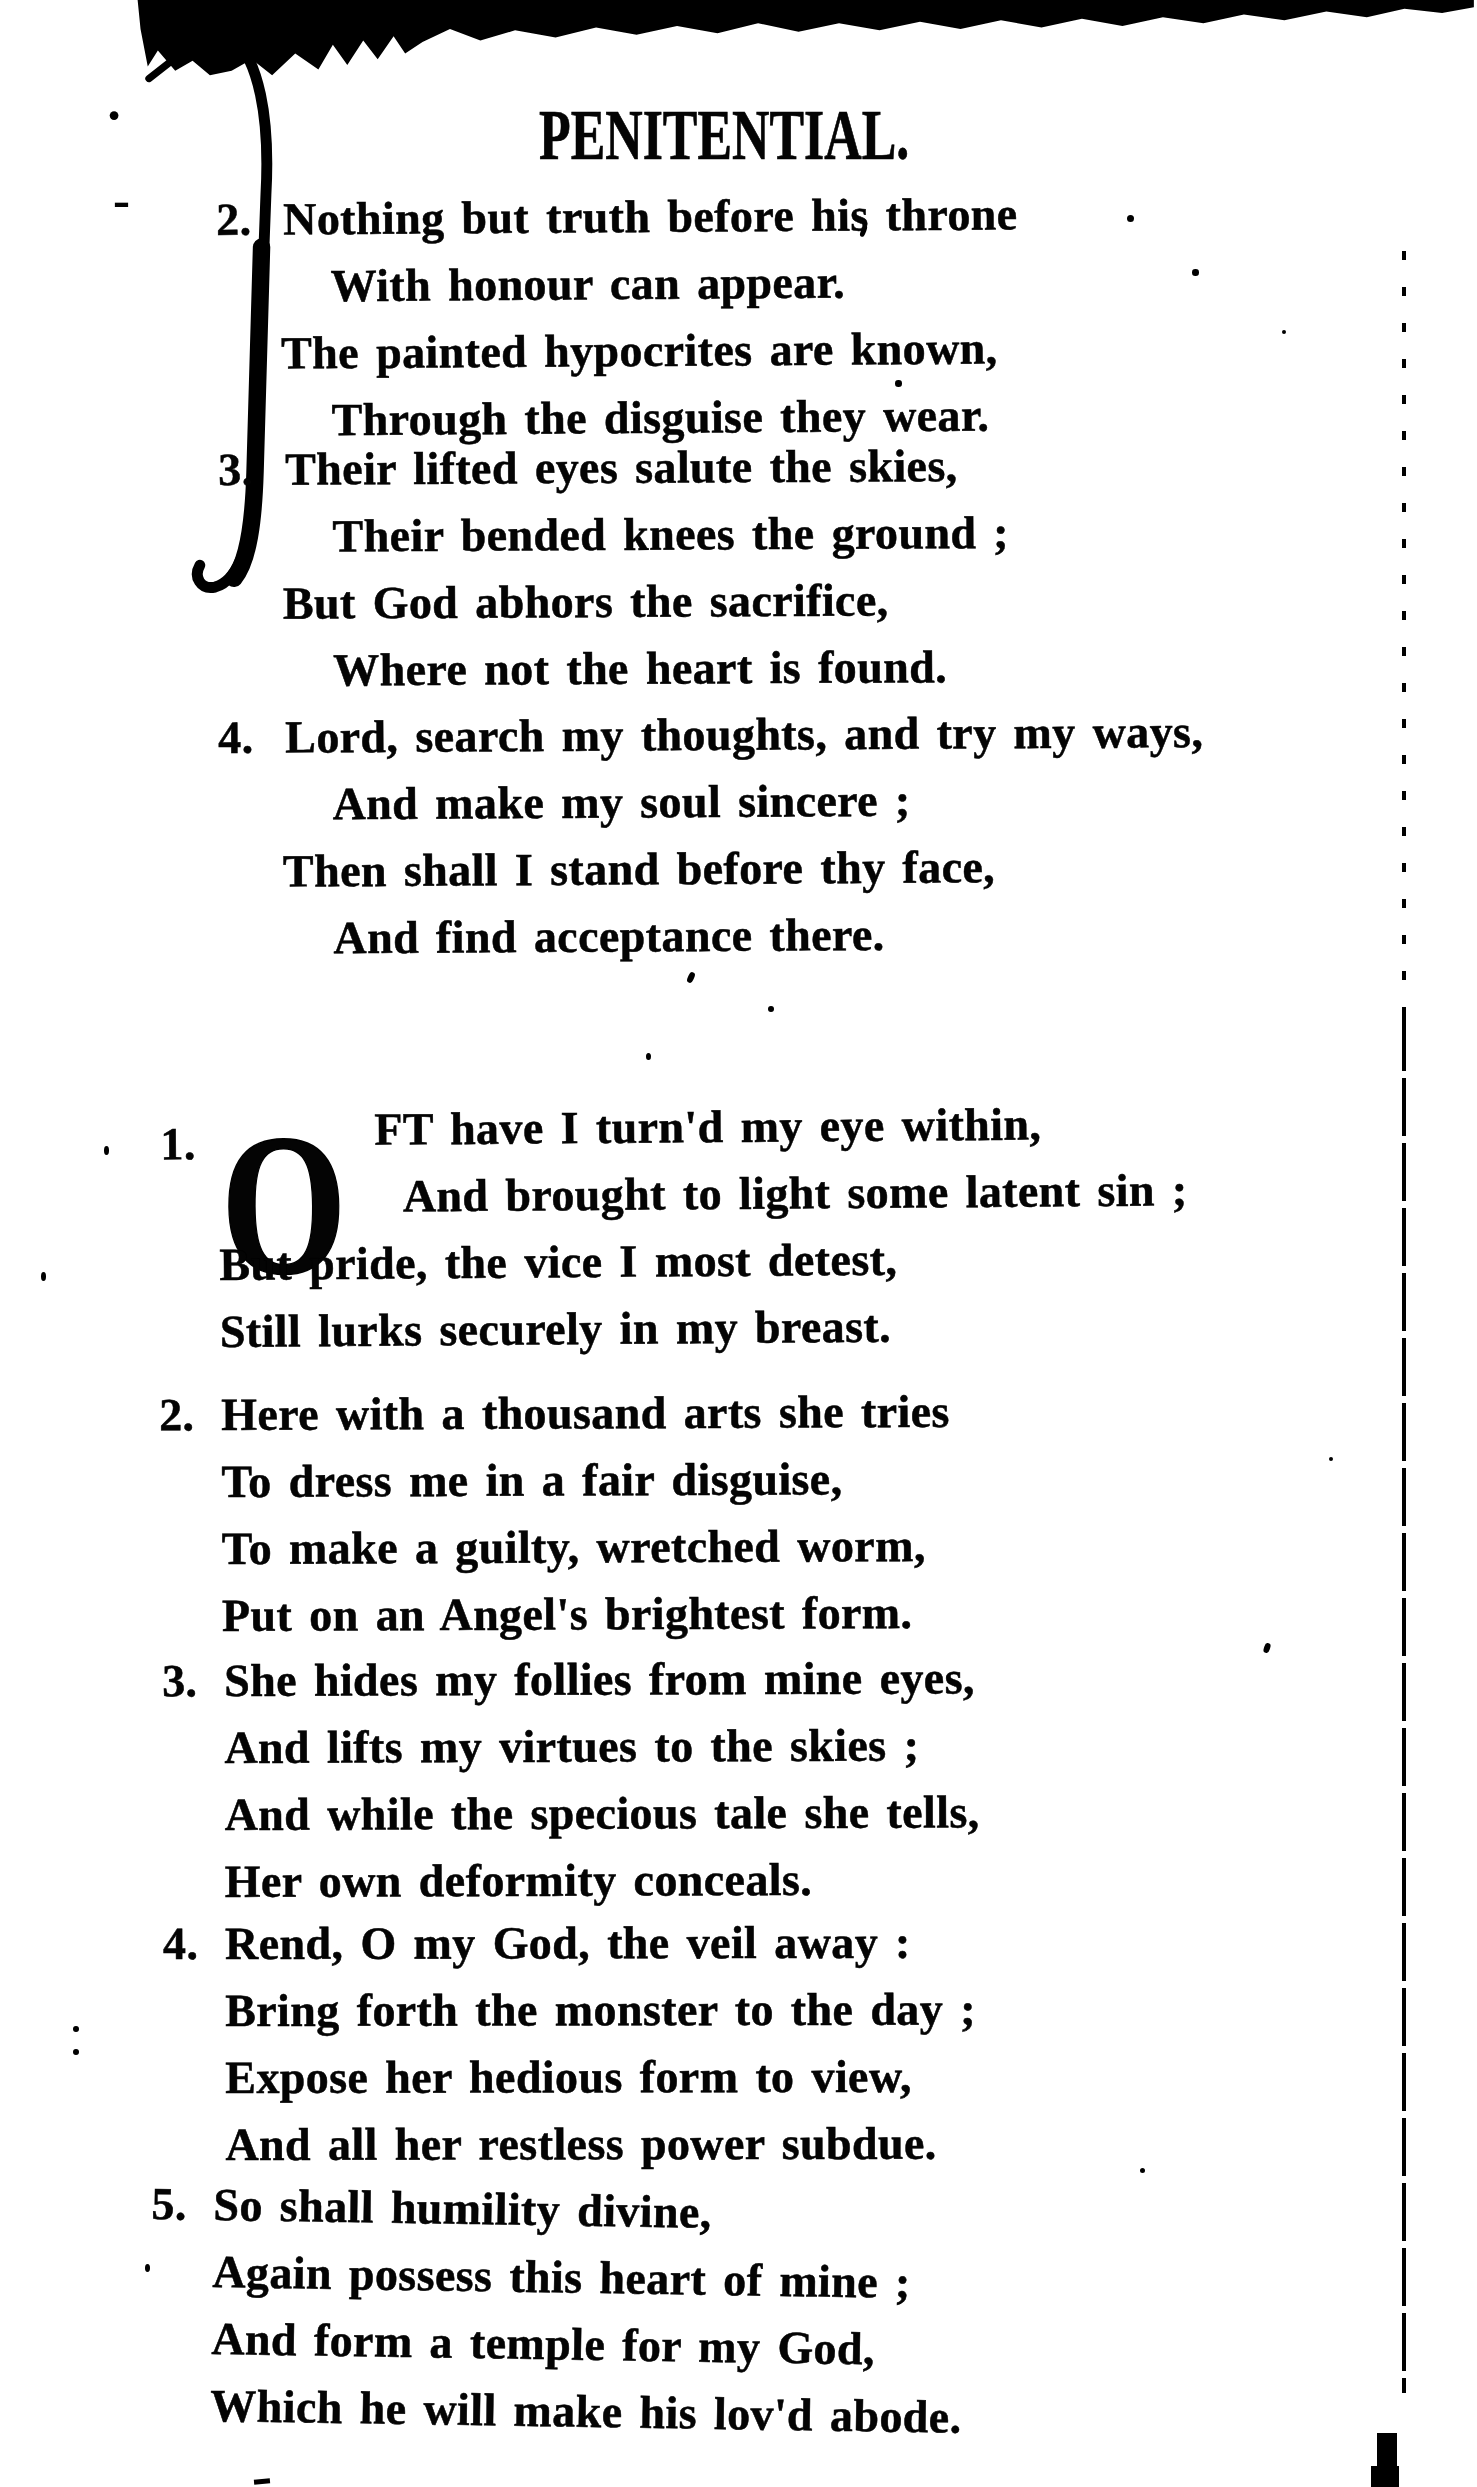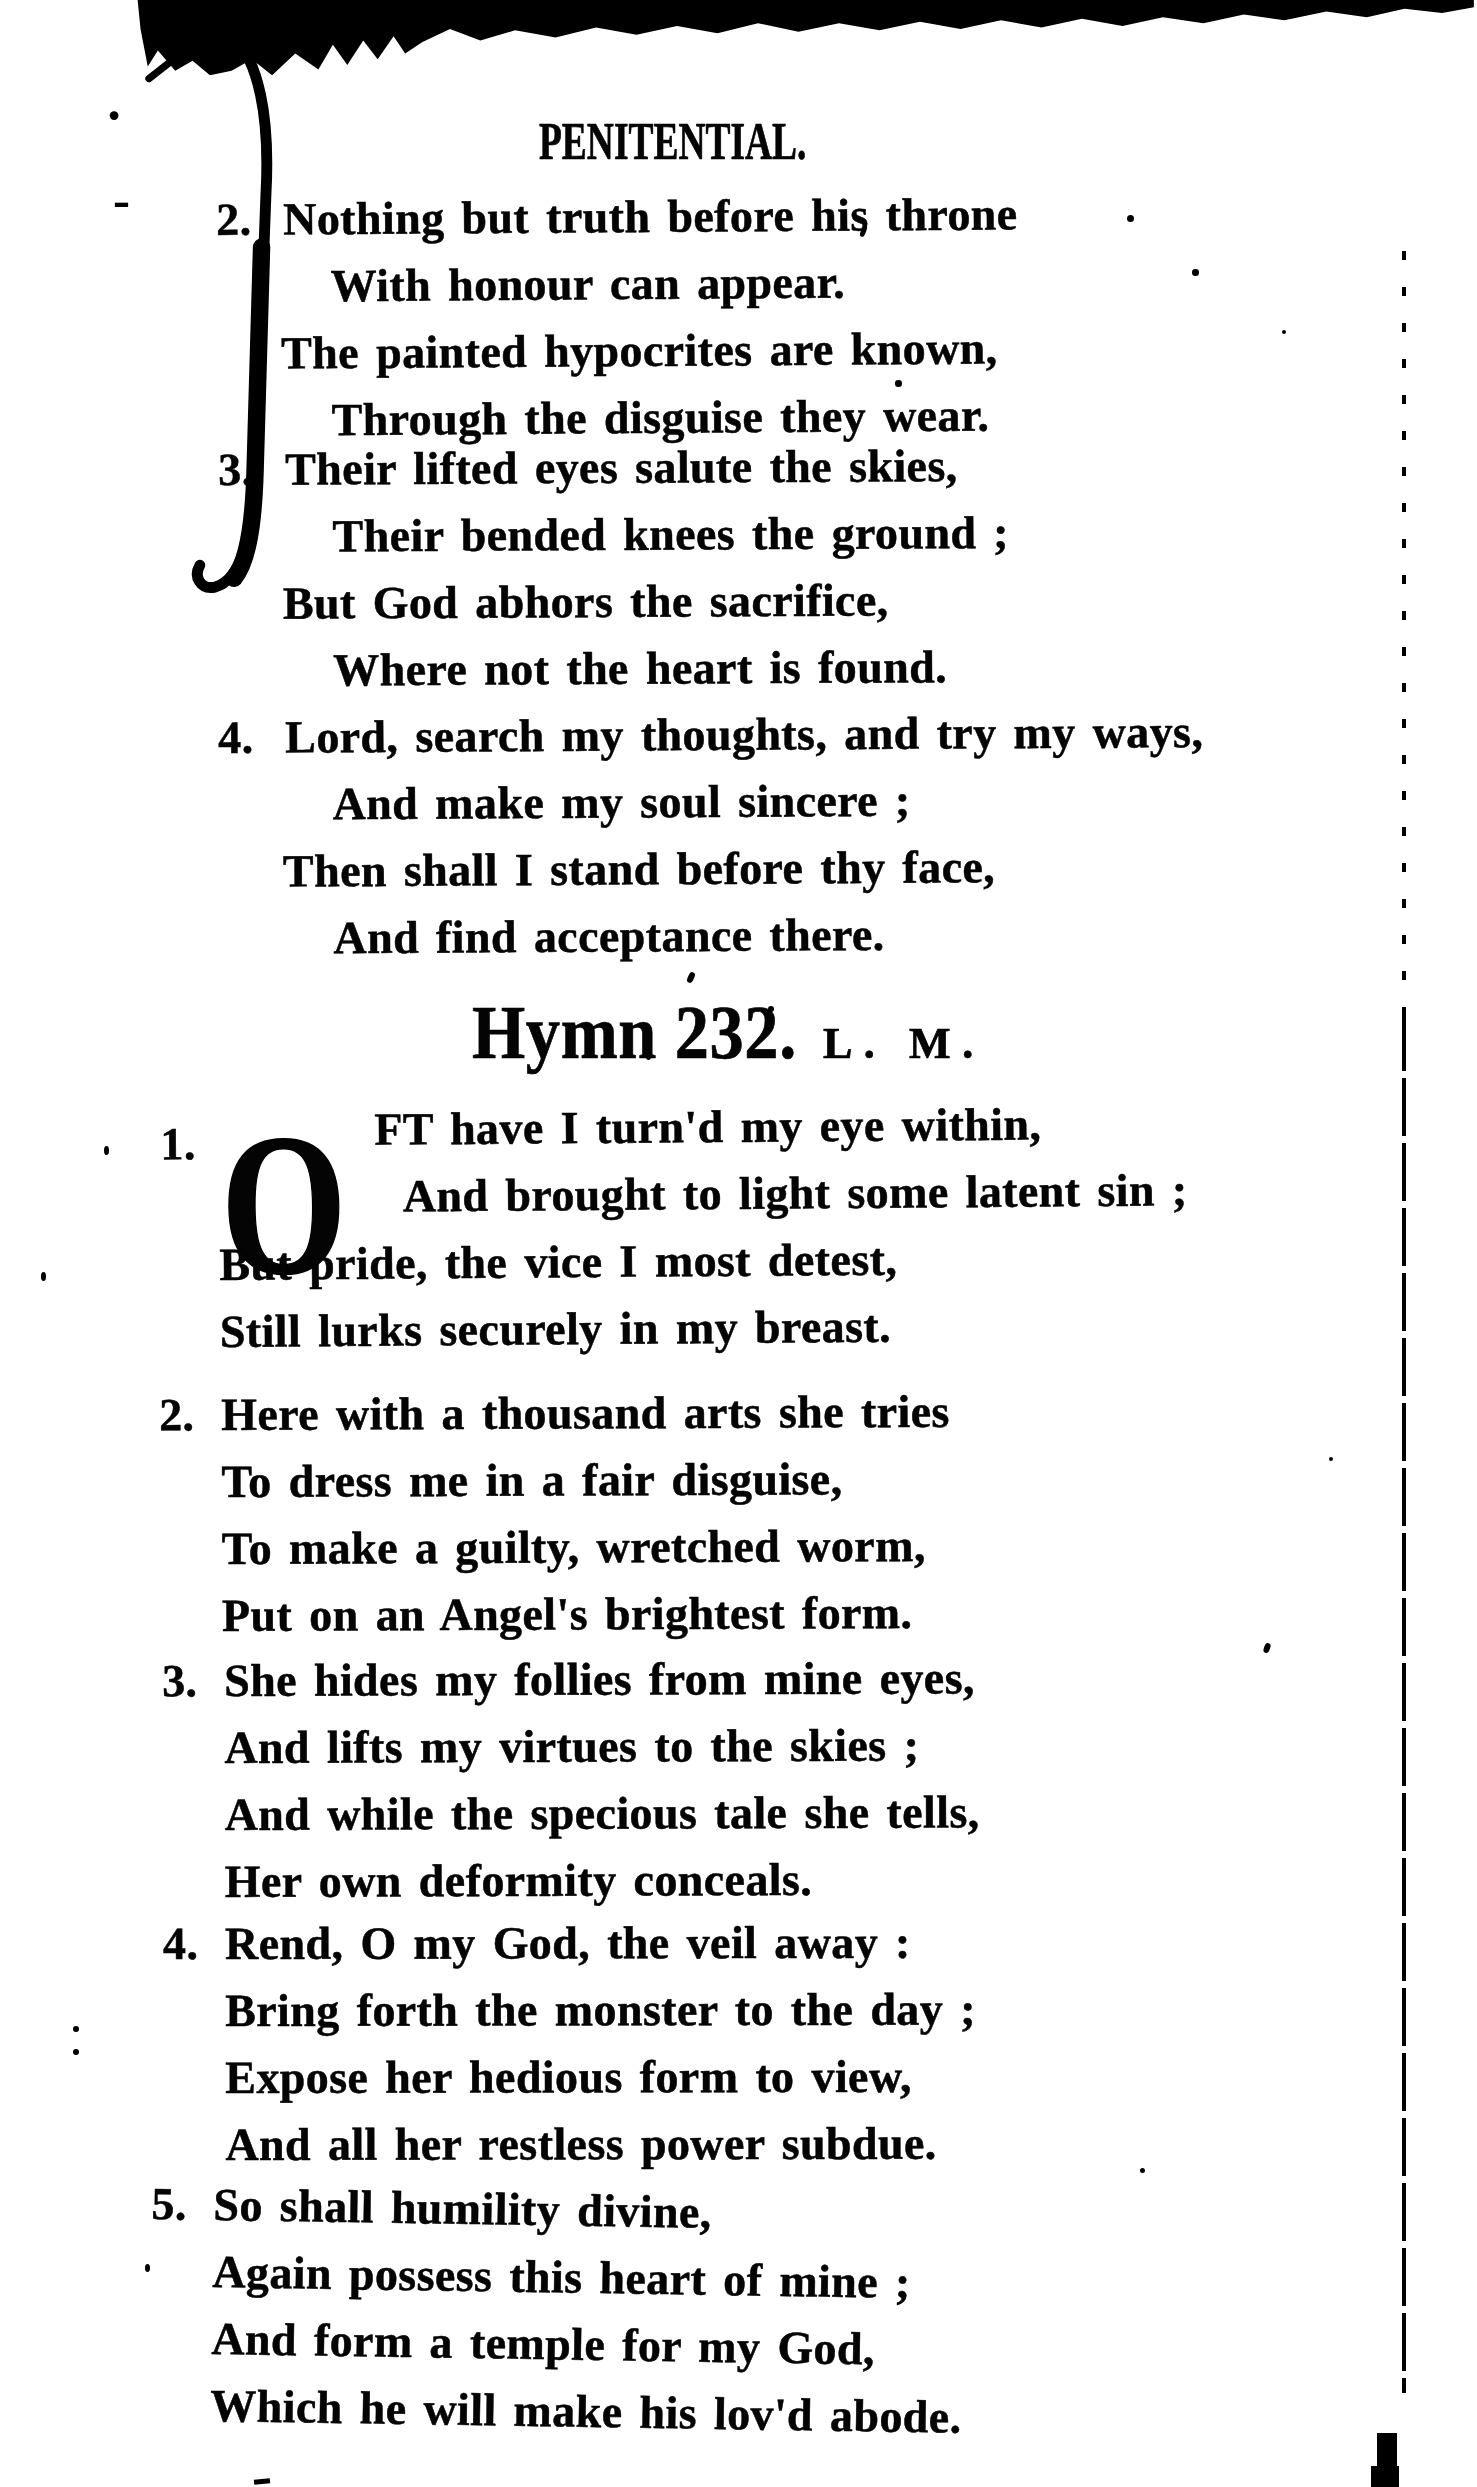--- a/index.html
+++ b/index.html
@@ -19,21 +19,21 @@
   .stz-num { display:inline-block; width:67px; }
   .stanza232 .stz-num { position:absolute; left:-62px; width:auto; }
   .stanza232 .ln1 { padding-left:156px; }
   .stanza232 .ln2 { padding-left:184px; }
   .dropcap {
     position:absolute; left:1.5px; top:7.3px; font-size:202px; line-height:1;
     font-weight:700; transform:scaleX(0.8); transform-origin:left top;
     letter-spacing:0; -webkit-text-stroke:1.5px #000;
   }
   .page-header {
-    position:absolute; left:539px; top:112px; font-size:52px; font-weight:700;
+    position:absolute; left:539px; top:94px; font-size:72px; font-weight:700;
     white-space:nowrap; -webkit-text-stroke:0.7px #000;
   }
   .page-header .squeeze { display:inline-block; transform:scaleX(0.72); transform-origin:left top; }
   .hymn-heading { position:absolute; left:472px; top:989px; white-space:nowrap;
     font-weight:700; -webkit-text-stroke:0.7px #000; }
   .hymn-title { font-size:76px; display:inline-block; transform:scaleX(0.9);
     transform-origin:left bottom; letter-spacing:0.7px; }
   .hymn-meter { font-size:44px; margin-left:-13px; letter-spacing:11.6px; }
   .margin-dash { position:absolute; left:113px; top:171px; font-size:51px; font-weight:700; }
   .edge-art { position:absolute; background:#000; }
@@ -108,24 +108,20 @@
     <div class="vline ind-b">Where not the heart is found.</div>
   </div>
 
   <div class="stanza" style="left:218px;top:704px;transform:rotate(-0.35deg);">
     <div class="vline"><span class="stz-num">4.</span><span>Lord, search my thoughts, and try my ways,</span></div>
     <div class="vline ind-b">And make my soul sincere ;</div>
     <div class="vline ind-a">Then shall I stand before thy face,</div>
     <div class="vline ind-b">And find acceptance there.</div>
   </div>
 
-  <div class="hymn-heading">
-    <span class="hymn-title">Hymn 232.</span>
-    <span class="hymn-meter">L. M.</span>
-  </div>
 
   <div class="stanza stanza232" style="left:218px;top:1097px;transform:rotate(-0.45deg);">
     <span class="stz-num" style="left:-58px;top:13px;">1.</span>
     <div class="dropcap">O</div>
     <div class="vline ln1">FT have I turn'd my eye within,</div>
     <div class="vline ln2">And brought to light some latent sin ;</div>
     <div class="vline">But pride, the vice I most detest,</div>
     <div class="vline">Still lurks securely in my breast.</div>
   </div>
 

